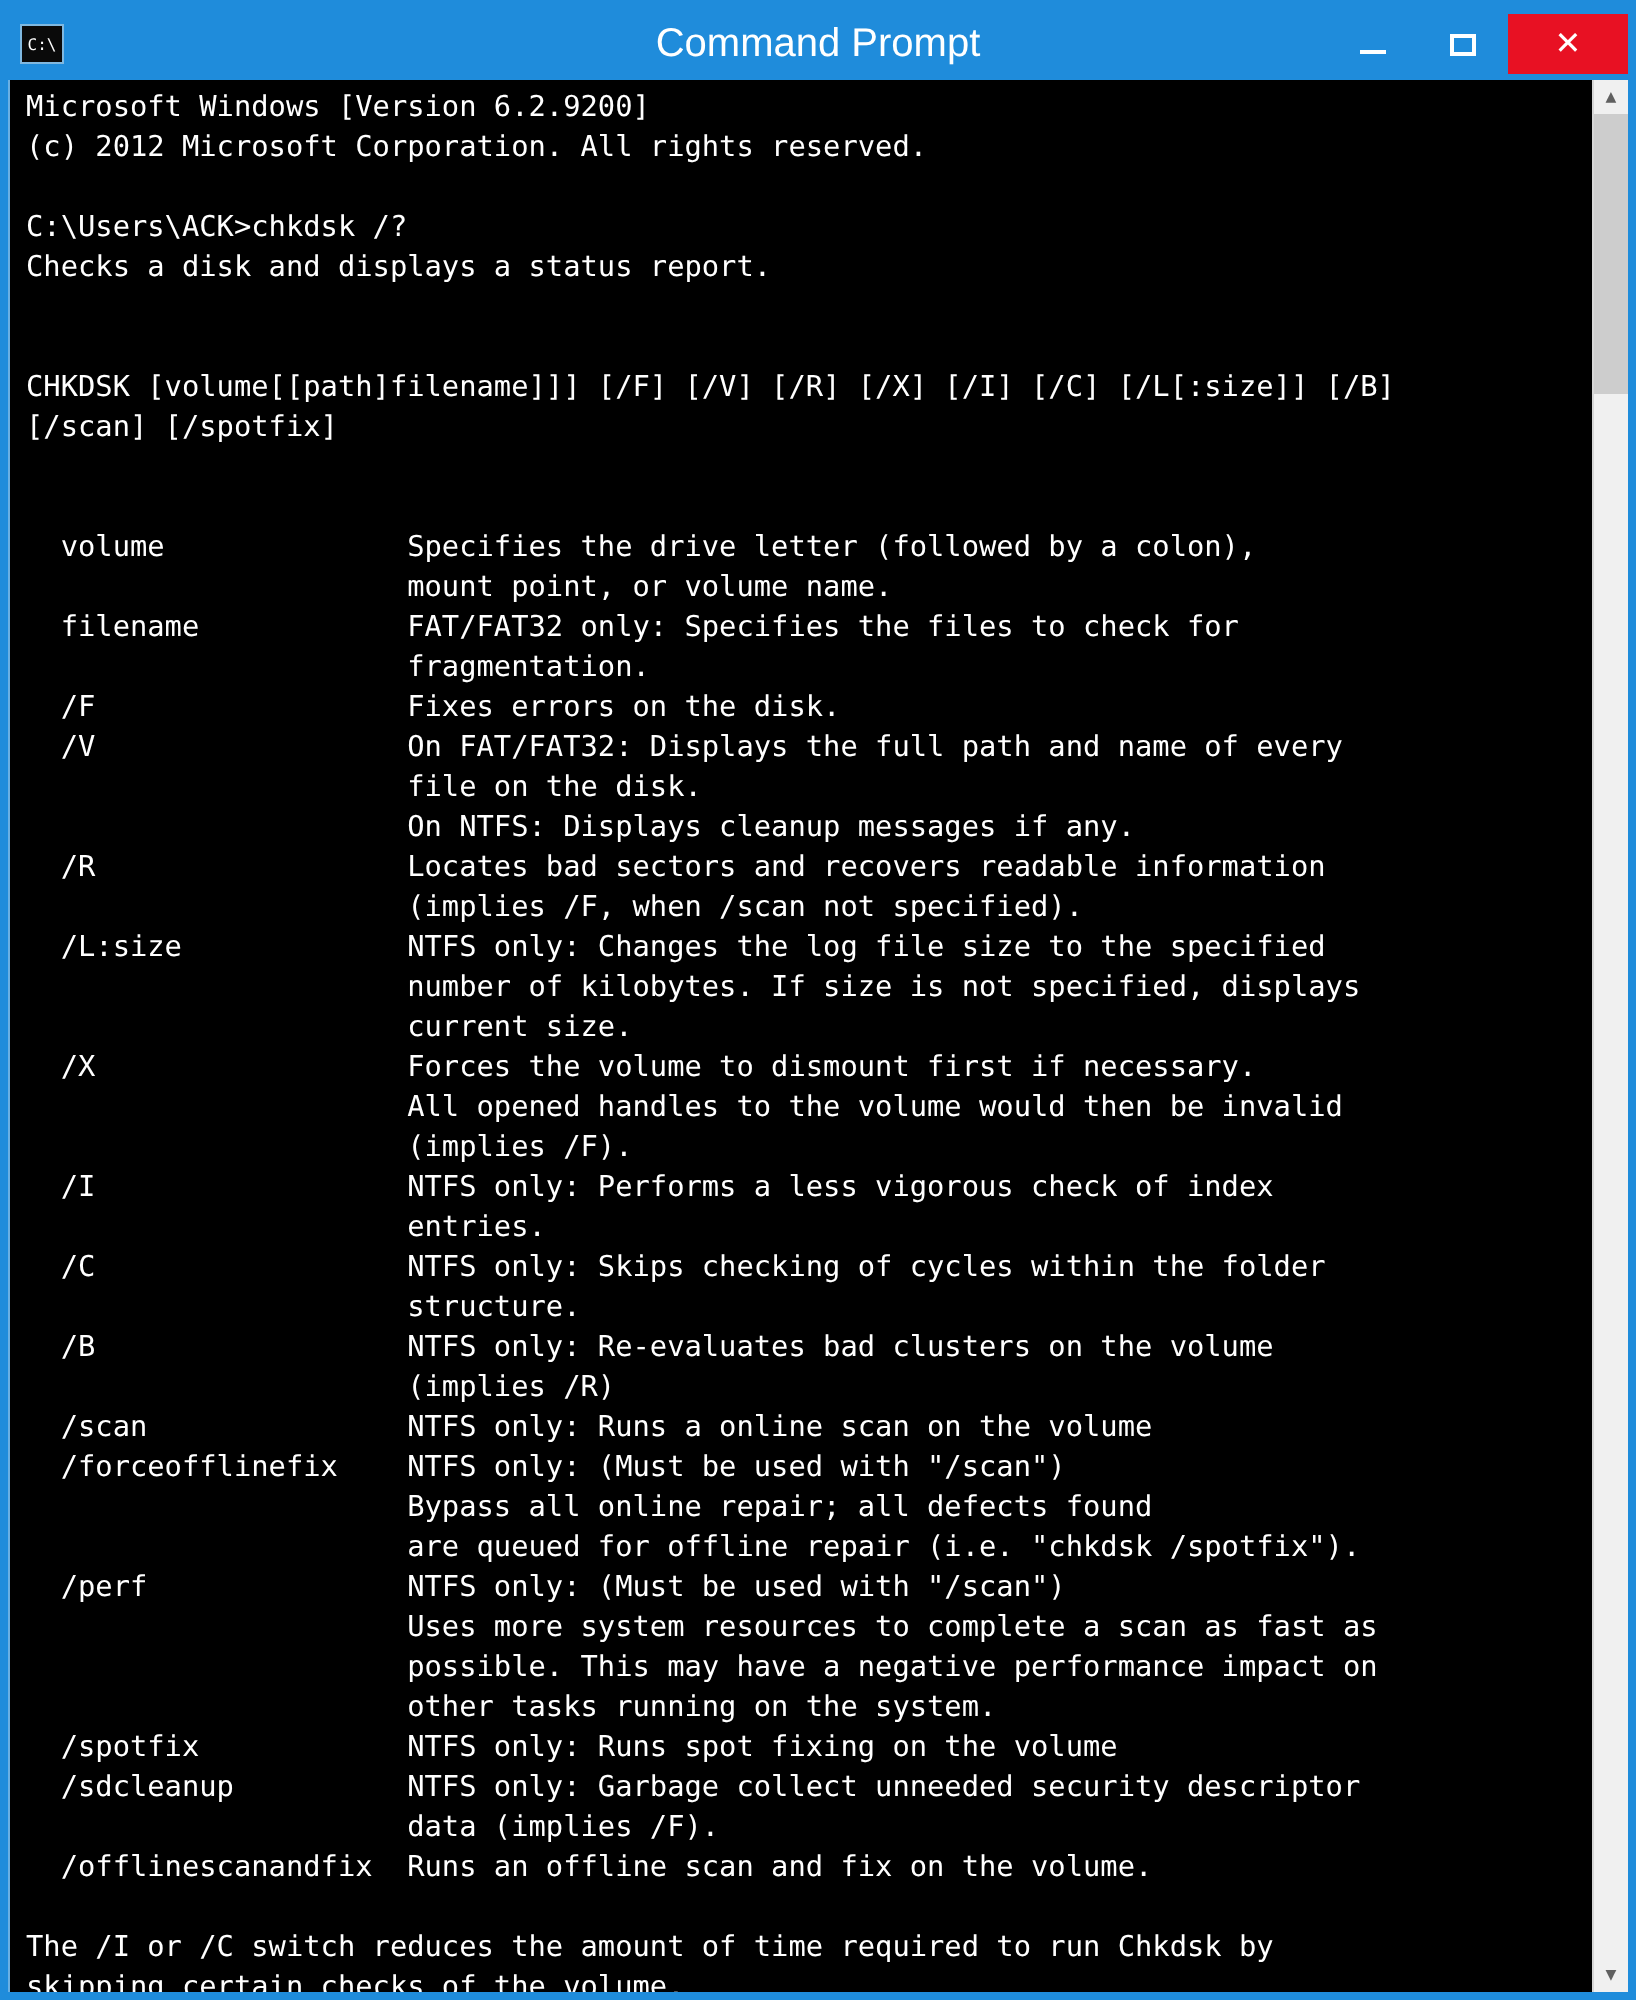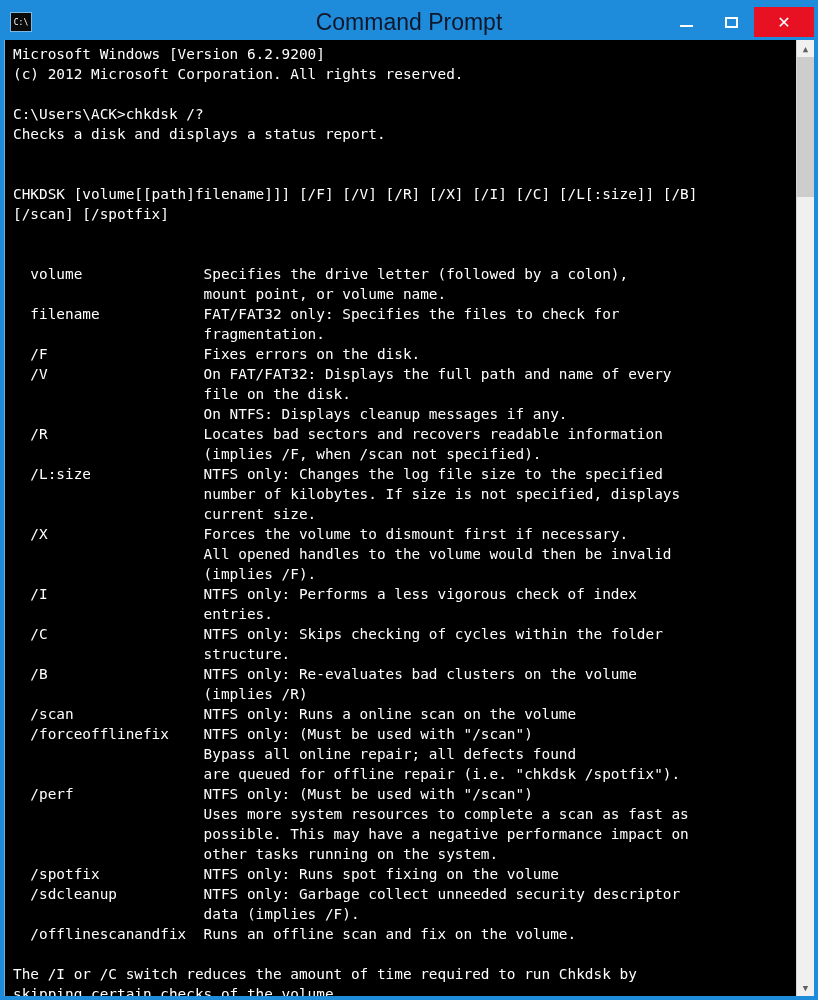--- a/index.html
+++ b/index.html
@@ -44,23 +44,23 @@
     line-height: 20px;
     text-align: center;
     font-family: "DejaVu Sans Mono", monospace;
     box-sizing: border-box;
   }
   .title-text {
     position: absolute;
     left: 0;
     right: 0;
     text-align: center;
-    color: #0f172a;
+    color: #ffffff;
     font-family: "Liberation Sans", sans-serif;
-    font-size: 23px;
+    font-size: 20px;
     pointer-events: none;
   }
   .title-buttons {
     margin-left: auto;
     display: flex;
     align-items: stretch;
     height: 30px;
   }
   .tbtn {
     width: 45px;

